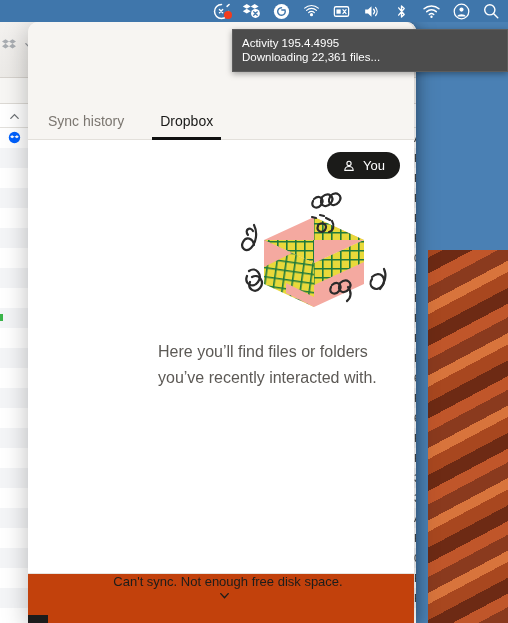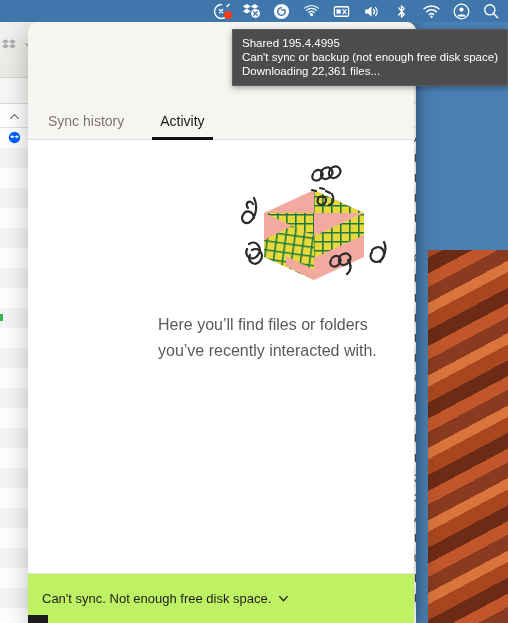--- a/index.html
+++ b/index.html
@@ -199,23 +199,23 @@
     margin-top: 22px;
     font-size: 16px;
     line-height: 26px;
     color: #5c5955;
     text-align: left;
   }
 
   .popup-footer {
     position: absolute; left: 0; bottom: 0;
     width: 386px; height: 50px;
-    background: #bef264;
+    background: #c2410c;
     border-top: 1px solid #e7e4e0;
-    display: flex; align-items: center;
+    display: flex; align-items: center; flex-direction: column;
   }
   .footer-text {
     font-size: 13px; color: #1d1d1b;
     margin-left: 14px;
   }
   .footer-chevron { margin-left: 6px; color: #1d1d1b; display:flex; align-items:center;}
 
   
   .tooltip {
     position: absolute; left: 232px; top: 29px;
@@ -364,26 +364,35 @@
             </svg>
           </span>
           <span class="search-placeholder" placeholder=""></span>
         </div>
         <div style="width:140px"></div>
       </div>
     </div>
 
     <div class="tabs">
       <div class="tab">Sync history</div>
-      <div class="tab active">Activity</div>
+      <div class="tab active">Dropbox</div>
     </div>
 
     <div class="popup-body">
 
       <div class="filter-row">
+        <div class="pill selected">
+          <span>
+            <svg width="14" height="14" viewBox="0 0 16 16">
+              <circle cx="8" cy="5" r="2.4" stroke="#ffffff" stroke-width="1.3" fill="none"></circle>
+              <path d="M3.2 13 C3.2 9.9 5.4 8.6 8 8.6 C10.6 8.6 12.8 9.9 12.8 13 Z" stroke="#ffffff" stroke-width="1.3" fill="none" stroke-linejoin="round"></path>
+            </svg>
+          </span>
+          <span>You</span>
+        </div>
       </div>
 
       <div class="empty-state">
         <svg class="illus" viewBox="0 0 200 130">
           <defs>
             <pattern id="grid1" width="9" height="9" patternUnits="userSpaceOnUse">
               <rect width="9" height="9" fill="#e8d93a"></rect>
               <path d="M0 0 H9 M0 0 V9" stroke="#1f7a3c" stroke-width="3.2"></path>
             </pattern>
             <pattern id="grid2" width="9" height="9" patternUnits="userSpaceOnUse" patternTransform="rotate(8)">
@@ -516,19 +525,18 @@
 
     <div class="mb-icon">
       <svg width="18" height="18" viewBox="0 0 24 24">
         <circle cx="10.4" cy="10.4" r="6.8" stroke="#ffffff" stroke-width="1.9" fill="none"></circle>
         <path d="M15.6 15.6 L21 21" stroke="#ffffff" stroke-width="1.9" stroke-linecap="round"></path>
       </svg>
     </div>
   </div>
 
   <div class="tooltip">
-    <div>Shared 195.4.4995</div>
-    <div>Can't sync or backup (not enough free disk space)</div>
+    <div>Activity 195.4.4995</div>
     <div>Downloading 22,361 files...</div>
   </div>
 
   <div class="dock-sliver"></div>
 </div>
 
 </body></html>

